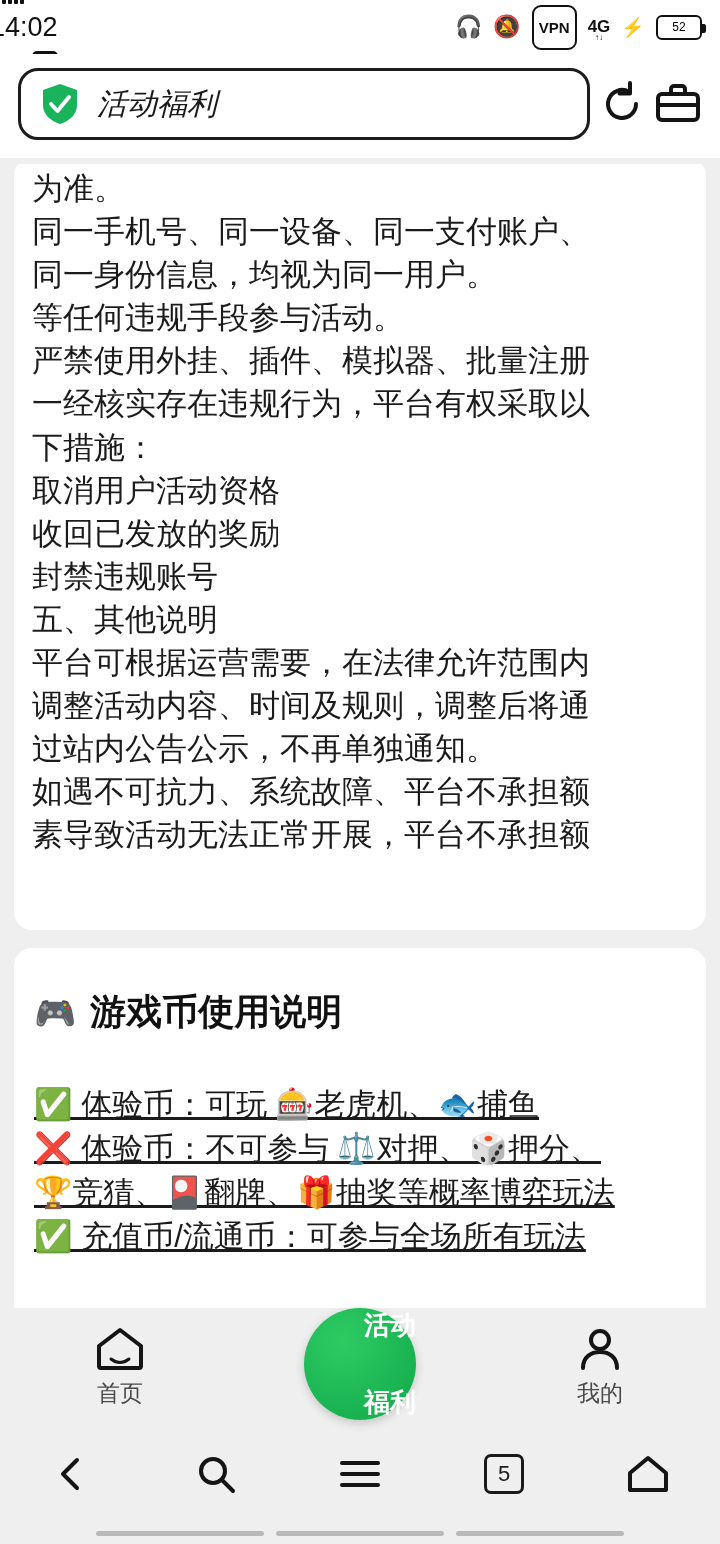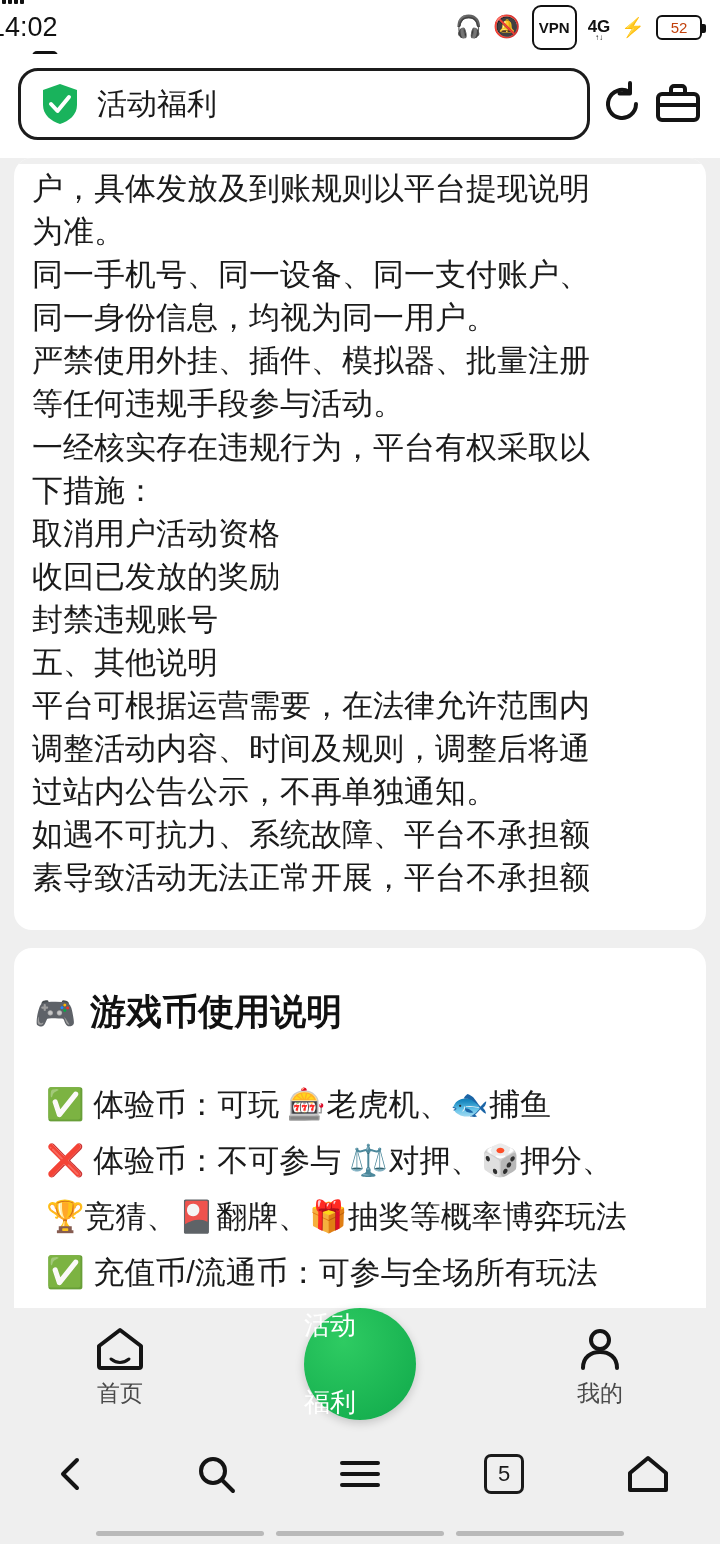--- a/index.html
+++ b/index.html
@@ -66,28 +66,29 @@
   }
   .bolt { font-size: 19px; color: #111; }
   .battery {
     width: 46px; height: 25px; border: 2px solid #111; border-radius: 6px;
     position: relative; display: flex; align-items: center; justify-content: center;
   }
   .battery::after {
     content: ""; position: absolute; right: -6px; top: 7px;
     width: 4px; height: 9px; background: #111; border-radius: 0 2px 2px 0;
   }
-  .battery span { font-size: 15px; color: #c2410c; }
+  .battery span { font-size: 12px; color: #000000; }
 
   
   .addrbar {
     background: #ffffff;
     padding: 14px 18px 18px 18px;
     display: flex; align-items: center; gap: 8px;
     flex: 0 0 auto;
+    font-style: italic;
   }
   .url-pill {
     flex: 1;
     height: 72px;
     border: 3px solid #1c1c1c;
     border-radius: 20px;
     display: flex; align-items: center;
     padding: 0 20px; gap: 18px;
     background: #fff;
   }
@@ -142,42 +143,42 @@
     font-size: 36px; font-weight: bold; color: #111;
     margin-top: 14px;
   }
   .coin-title .emoji { font-size: 34px; }
   .coin-lines {
     margin-top: 46px;
     font-size: 31px;
     line-height: 1.42;
     color: #1b1b1b;
   }
-  .coin-lines p { margin: 12px; }
+  .coin-lines p { margin: 0; text-decoration: underline; }
 
   
   .tabbar {
     flex: 0 0 auto;
     height: 118px;
     background: #efefef;
     display: flex; align-items: center; justify-content: space-around;
     position: relative;
   }
   .tab {
     display: flex; flex-direction: column; align-items: center; gap: 6px;
     width: 200px;
   }
   .tab-label { font-size: 23px; color: #4a4a4a; }
   .center-tab {
     width: 112px; height: 112px; border-radius: 50%;
     background: #1db954;
     background: radial-gradient(circle at 35% 30%, #2ecb62, #0fa84a);
     color: #fff; display: flex; flex-direction: column;
-    align-items: flex-start; justify-content: center;
-    font-size: 26px; font-weight: normal; line-height: 1.12;
+    align-items: flex-end; justify-content: center;
+    font-size: 26px; font-weight: bold; line-height: 1.12;
     box-shadow: 0 3px 10px rgba(0,0,0,.18);
     margin-top: -6px;
     gap: 48px;
   }
 
   
   .navbar {
     flex: 0 0 auto;
     height: 96px;
     background: #efefef;
@@ -252,26 +253,25 @@
         <path d="M3 24 H43" stroke="#141414" stroke-width="4" fill="none"></path>
       </svg>
     </div>
   </div>
 
   <div class="content">
 
     <div class="card rules-card">
       <div class="rules-text">
         <p>元提成功后，奖金将发放至用户指定账</p>
-        <p>户，具体发放及到账规则以平台提现说明</p>
         <p>为准。</p>
         <p>同一手机号、同一设备、同一支付账户、</p>
         <p>同一身份信息，均视为同一用户。</p>
+        <p>等任何违规手段参与活动。</p>
         <p>严禁使用外挂、插件、模拟器、批量注册</p>
-        <p>等任何违规手段参与活动。</p>
         <p>一经核实存在违规行为，平台有权采取以</p>
         <p>下措施：</p>
         <p>取消用户活动资格</p>
         <p>收回已发放的奖励</p>
         <p>封禁违规账号</p>
         <p>五、其他说明</p>
         <p>平台可根据运营需要，在法律允许范围内</p>
         <p>调整活动内容、时间及规则，调整后将通</p>
         <p>过站内公告公示，不再单独通知。</p>
         <p>如遇不可抗力、系统故障、平台不承担额</p>

